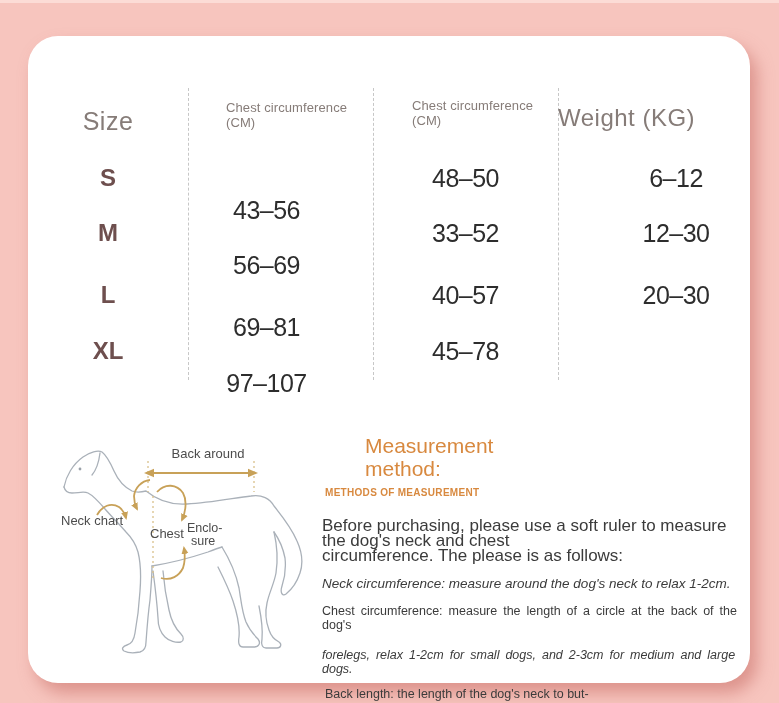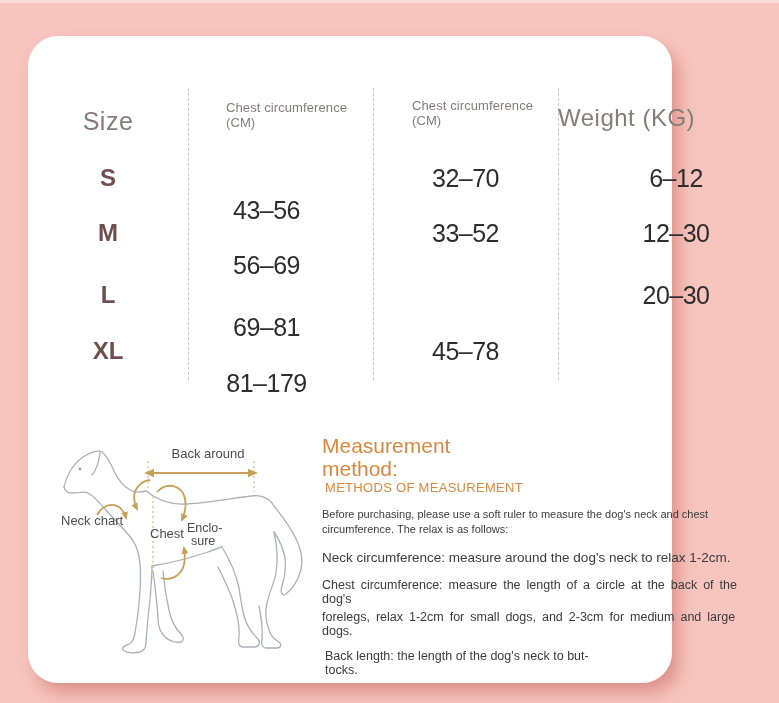--- a/index.html
+++ b/index.html
@@ -6,21 +6,21 @@
   *{box-sizing:border-box;}
   .canvas{
     position:relative;width:779px;height:703px;overflow:hidden;
     background:#f7c5be;font-family:"Liberation Sans",sans-serif;
   }
   .canvas::before{
     content:"";position:absolute;top:0;left:0;right:0;height:3px;
     background:#fcdcd6;
   }
   .card{
-    position:absolute;left:28px;top:36px;width:644px;height:647px;
+    position:absolute;left:28px;top:36px;width:722px;height:647px;
     background:#ffffff;border-radius:30px;
     box-shadow:7px 10px 16px rgba(198,108,100,0.55);
   }
 
   
   .table{position:absolute;left:0;top:0;width:722px;height:350px;}
   .col-divider{position:absolute;top:52px;height:292px;width:0;border-left:1px dashed #c7c7c7;}
   .d1{left:160px}.d2{left:345px}.d3{left:530px}
 
   .thead{position:absolute;top:62px;left:0;width:722px;height:50px;color:#867c78;}
@@ -43,26 +43,26 @@
   .diagram svg{position:absolute;left:0;top:0;}
   .dlabel{position:absolute;color:#4c4c4c;font-size:13px;white-space:nowrap;}
   .lbl-backlength{left:118px;top:16px;width:100px;text-align:center;}
   .lbl-neck{left:21px;top:83px;}
   .lbl-chest{left:110px;top:96px;}
   .lbl-enclosure{left:147px;top:92px;font-size:12.5px;line-height:12.5px;white-space:nowrap;}
   .lbl-enclosure .l2{margin-left:4px;}
 
   
   .measure-text{position:absolute;left:294px;top:398px;width:428px;color:#3b3b3b;}
-  .mm-title{color:#d8893f;font-size:21px;line-height:23px;}
-  .mm-subtitle{color:#d8893f;font-size:13px;font-weight:normal;letter-spacing:.3px;margin-top:0;margin-left:3px;}
-  .mm-intro{margin-top:12px;font-size:11px;line-height:15px;}
-  .mm-neck{margin-top:13px;font-size:13.5px;}
+  .mm-title{color:#d8893f;font-size:21px;line-height:23px;margin-left:43px;}
+  .mm-subtitle{color:#d8893f;font-size:10px;font-weight:bold;letter-spacing:.3px;margin-top:7px;margin-left:3px;}
+  .mm-intro{margin-top:20px;font-size:17px;line-height:15px;}
+  .mm-neck{margin-top:13px;font-size:13.5px;font-style:italic;}
   .mm-chest{margin-top:13px;font-size:12.5px;word-spacing:2.5px;}
-  .mm-chest .l2{margin-top:4px;}
+  .mm-chest .l2{margin-top:16px;font-style:italic;}
   .mm-back{margin-top:11px;margin-left:3px;font-size:12.5px;line-height:14px;}
 </style>
 </head>
 <body>
 
 <div class="canvas">
   <div class="card">
 
     <div class="table">
       <div class="col-divider d1"></div>
@@ -78,37 +78,38 @@
         <div class="th-neck th-2line">
           <div>Chest circumference</div>
           <div>(CM)</div>
         </div>
         <div class="th-weight">Weight (KG)</div>
       </div>
 
       <div class="trow row-s">
         <div class="td td-size">S</div>
         <div class="td td-chest">43–56</div>
-        <div class="td td-neck">32–70</div>
+        <div class="td td-neck">48–50</div>
         <div class="td td-weight">6–12</div>
       </div>
       <div class="trow row-m">
         <div class="td td-size">M</div>
         <div class="td td-chest">56–69</div>
         <div class="td td-neck">33–52</div>
         <div class="td td-weight">12–30</div>
       </div>
       <div class="trow row-l">
         <div class="td td-size">L</div>
         <div class="td td-chest">69–81</div>
+        <div class="td td-neck">40–57</div>
         <div class="td td-weight">20–30</div>
       </div>
       <div class="trow row-xl">
         <div class="td td-size">XL</div>
-        <div class="td td-chest">81–179</div>
+        <div class="td td-chest">97–107</div>
         <div class="td td-neck">45–78</div>
       </div>
     </div>
 
     <div class="diagram">
       <svg width="285" height="262" viewBox="0 0 285 262">
         <defs>
           <marker id="ah" markerUnits="userSpaceOnUse" markerWidth="10" markerHeight="10" refX="6" refY="4.5" orient="auto">
             <path d="M0,1 L8,4.5 L0,8 Z" fill="#c8a158"></path>
           </marker>
@@ -153,21 +154,21 @@
     </div>
 
     <div class="measure-text">
       <div class="mm-title">
         <div>Measurement</div>
         <div>method:</div>
       </div>
       <div class="mm-subtitle">METHODS OF MEASUREMENT</div>
       <div class="mm-intro">
         <div>Before purchasing, please use a soft ruler to measure the dog's neck and chest</div>
-        <div>circumference. The relax is as follows:</div>
+        <div>circumference. The please is as follows:</div>
       </div>
       <div class="mm-neck">Neck circumference: measure around the dog's neck to relax 1-2cm.</div>
       <div class="mm-chest">
         <div class="l1">Chest circumference: measure the length of a circle at the back of the dog's</div>
         <div class="l2">forelegs, relax 1-2cm for small dogs, and 2-3cm for medium and large dogs.</div>
       </div>
       <div class="mm-back">
         <div>Back length: the length of the dog's neck to but-</div>
         <div>tocks.</div>
       </div>

